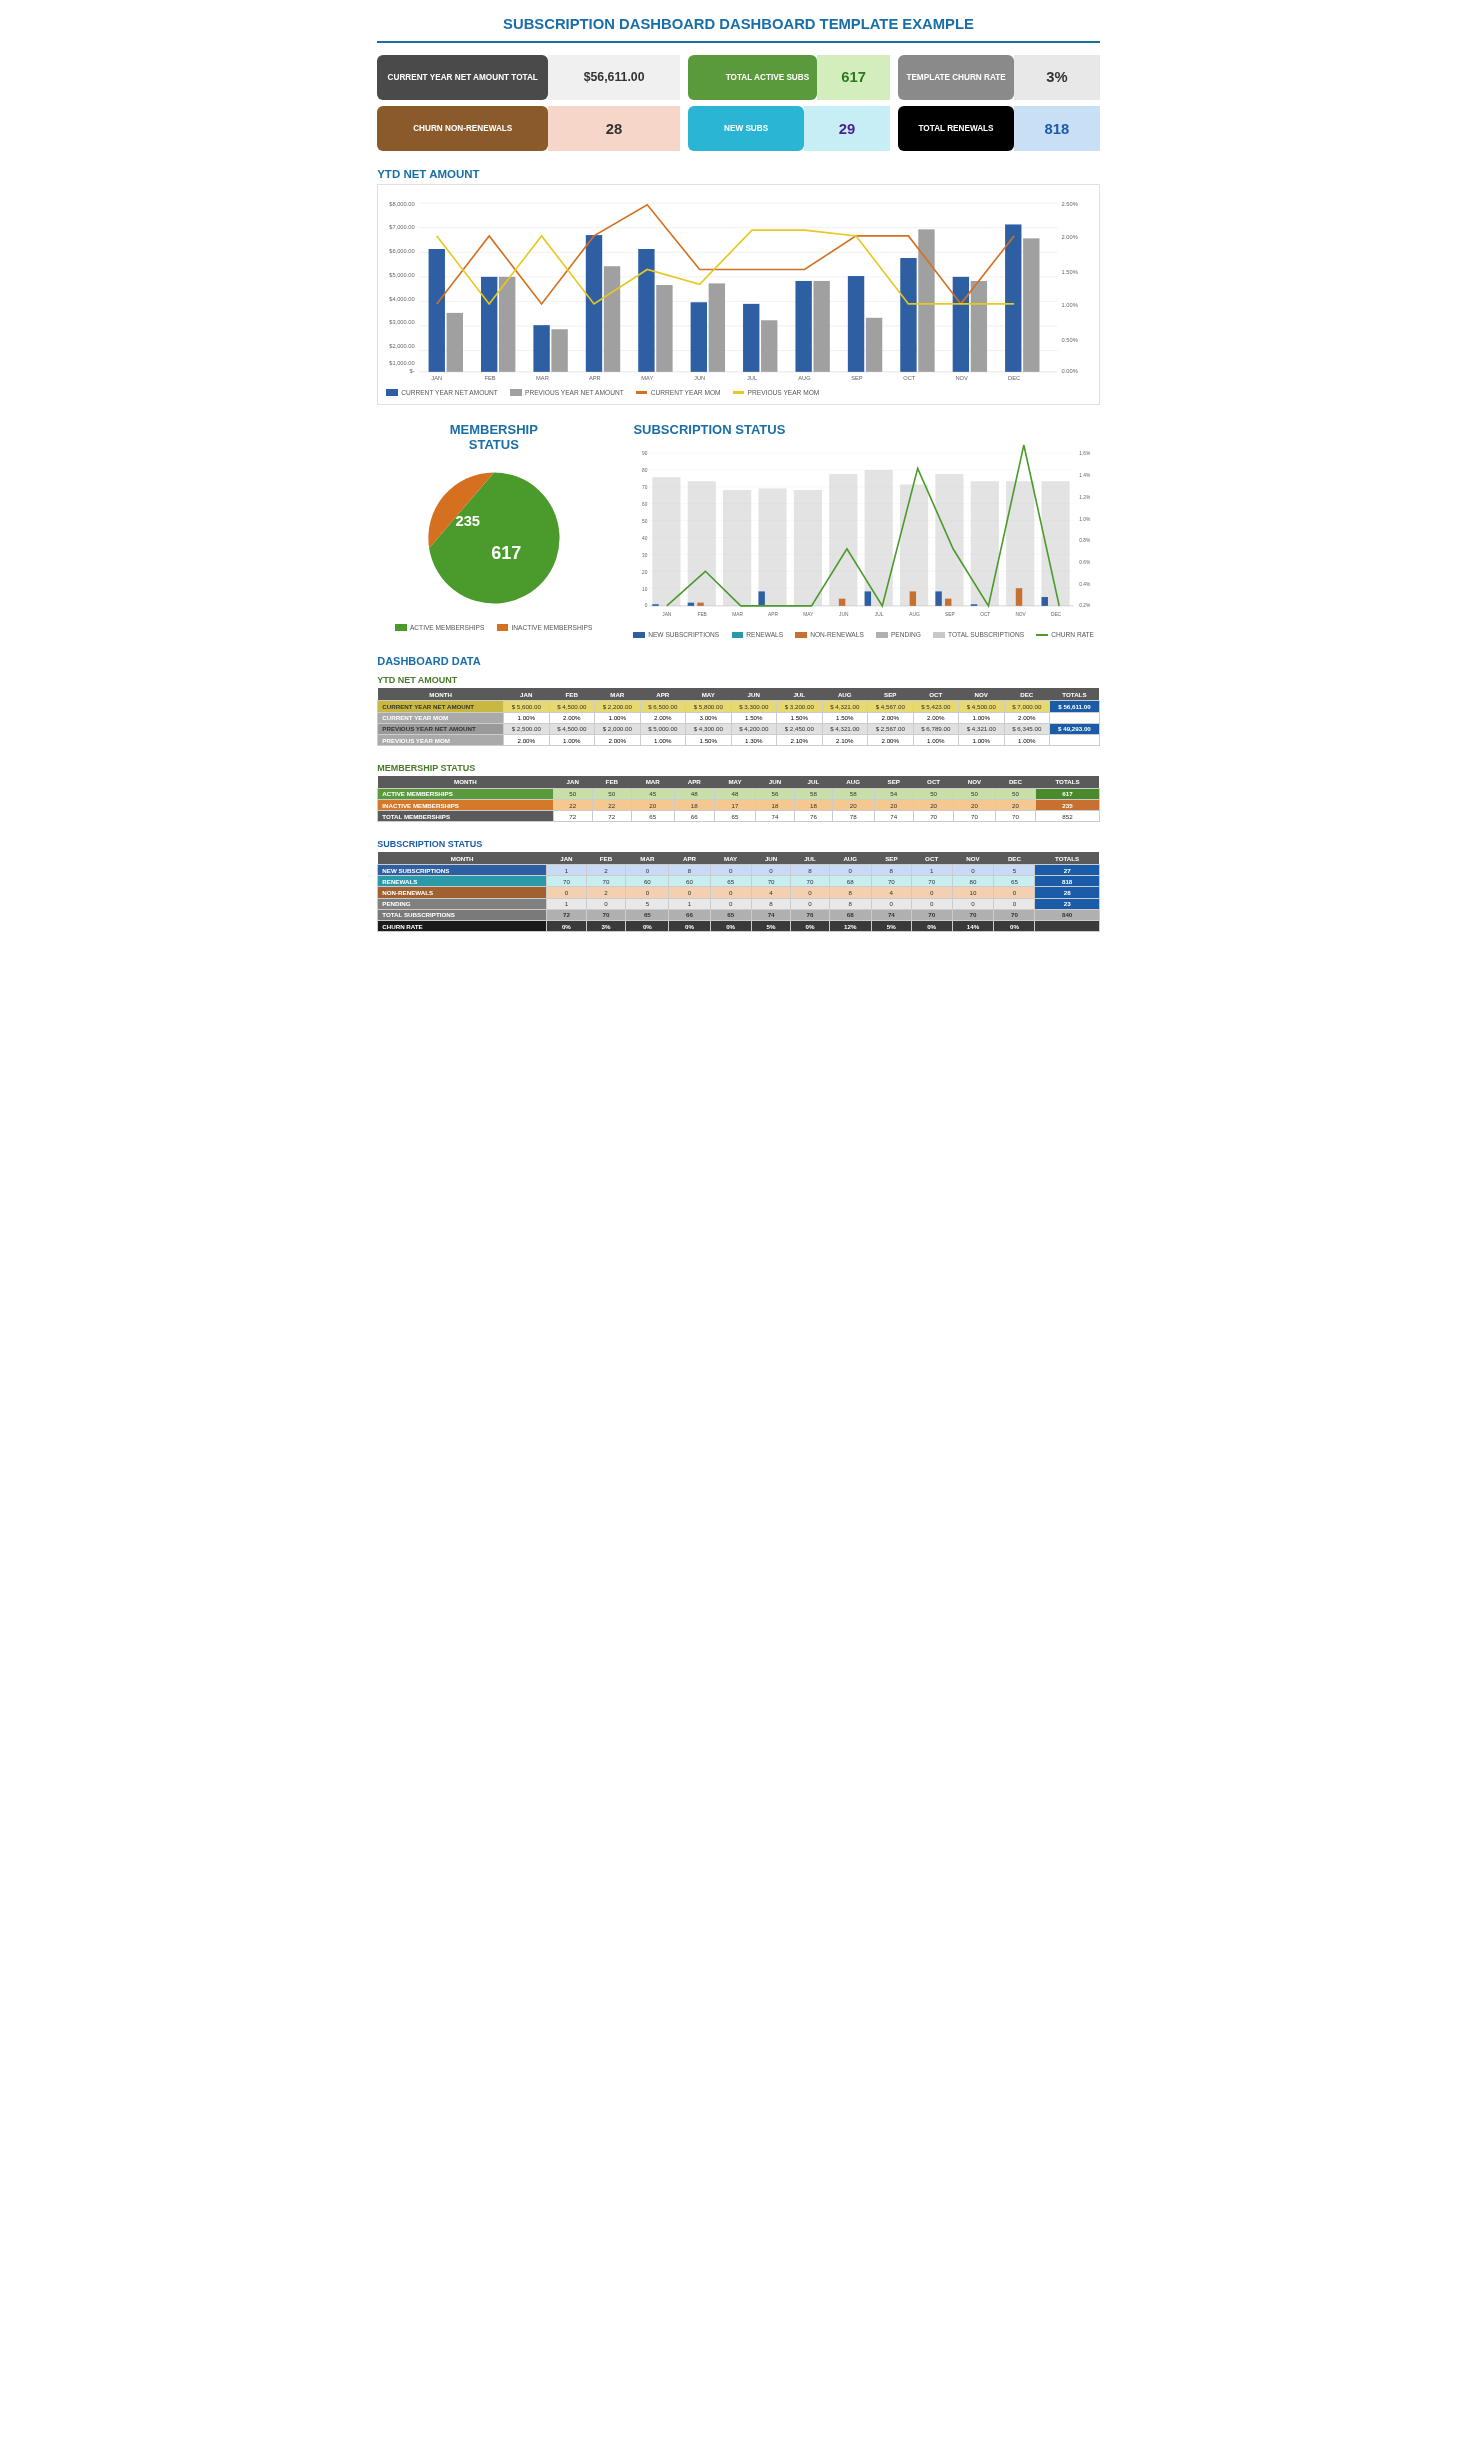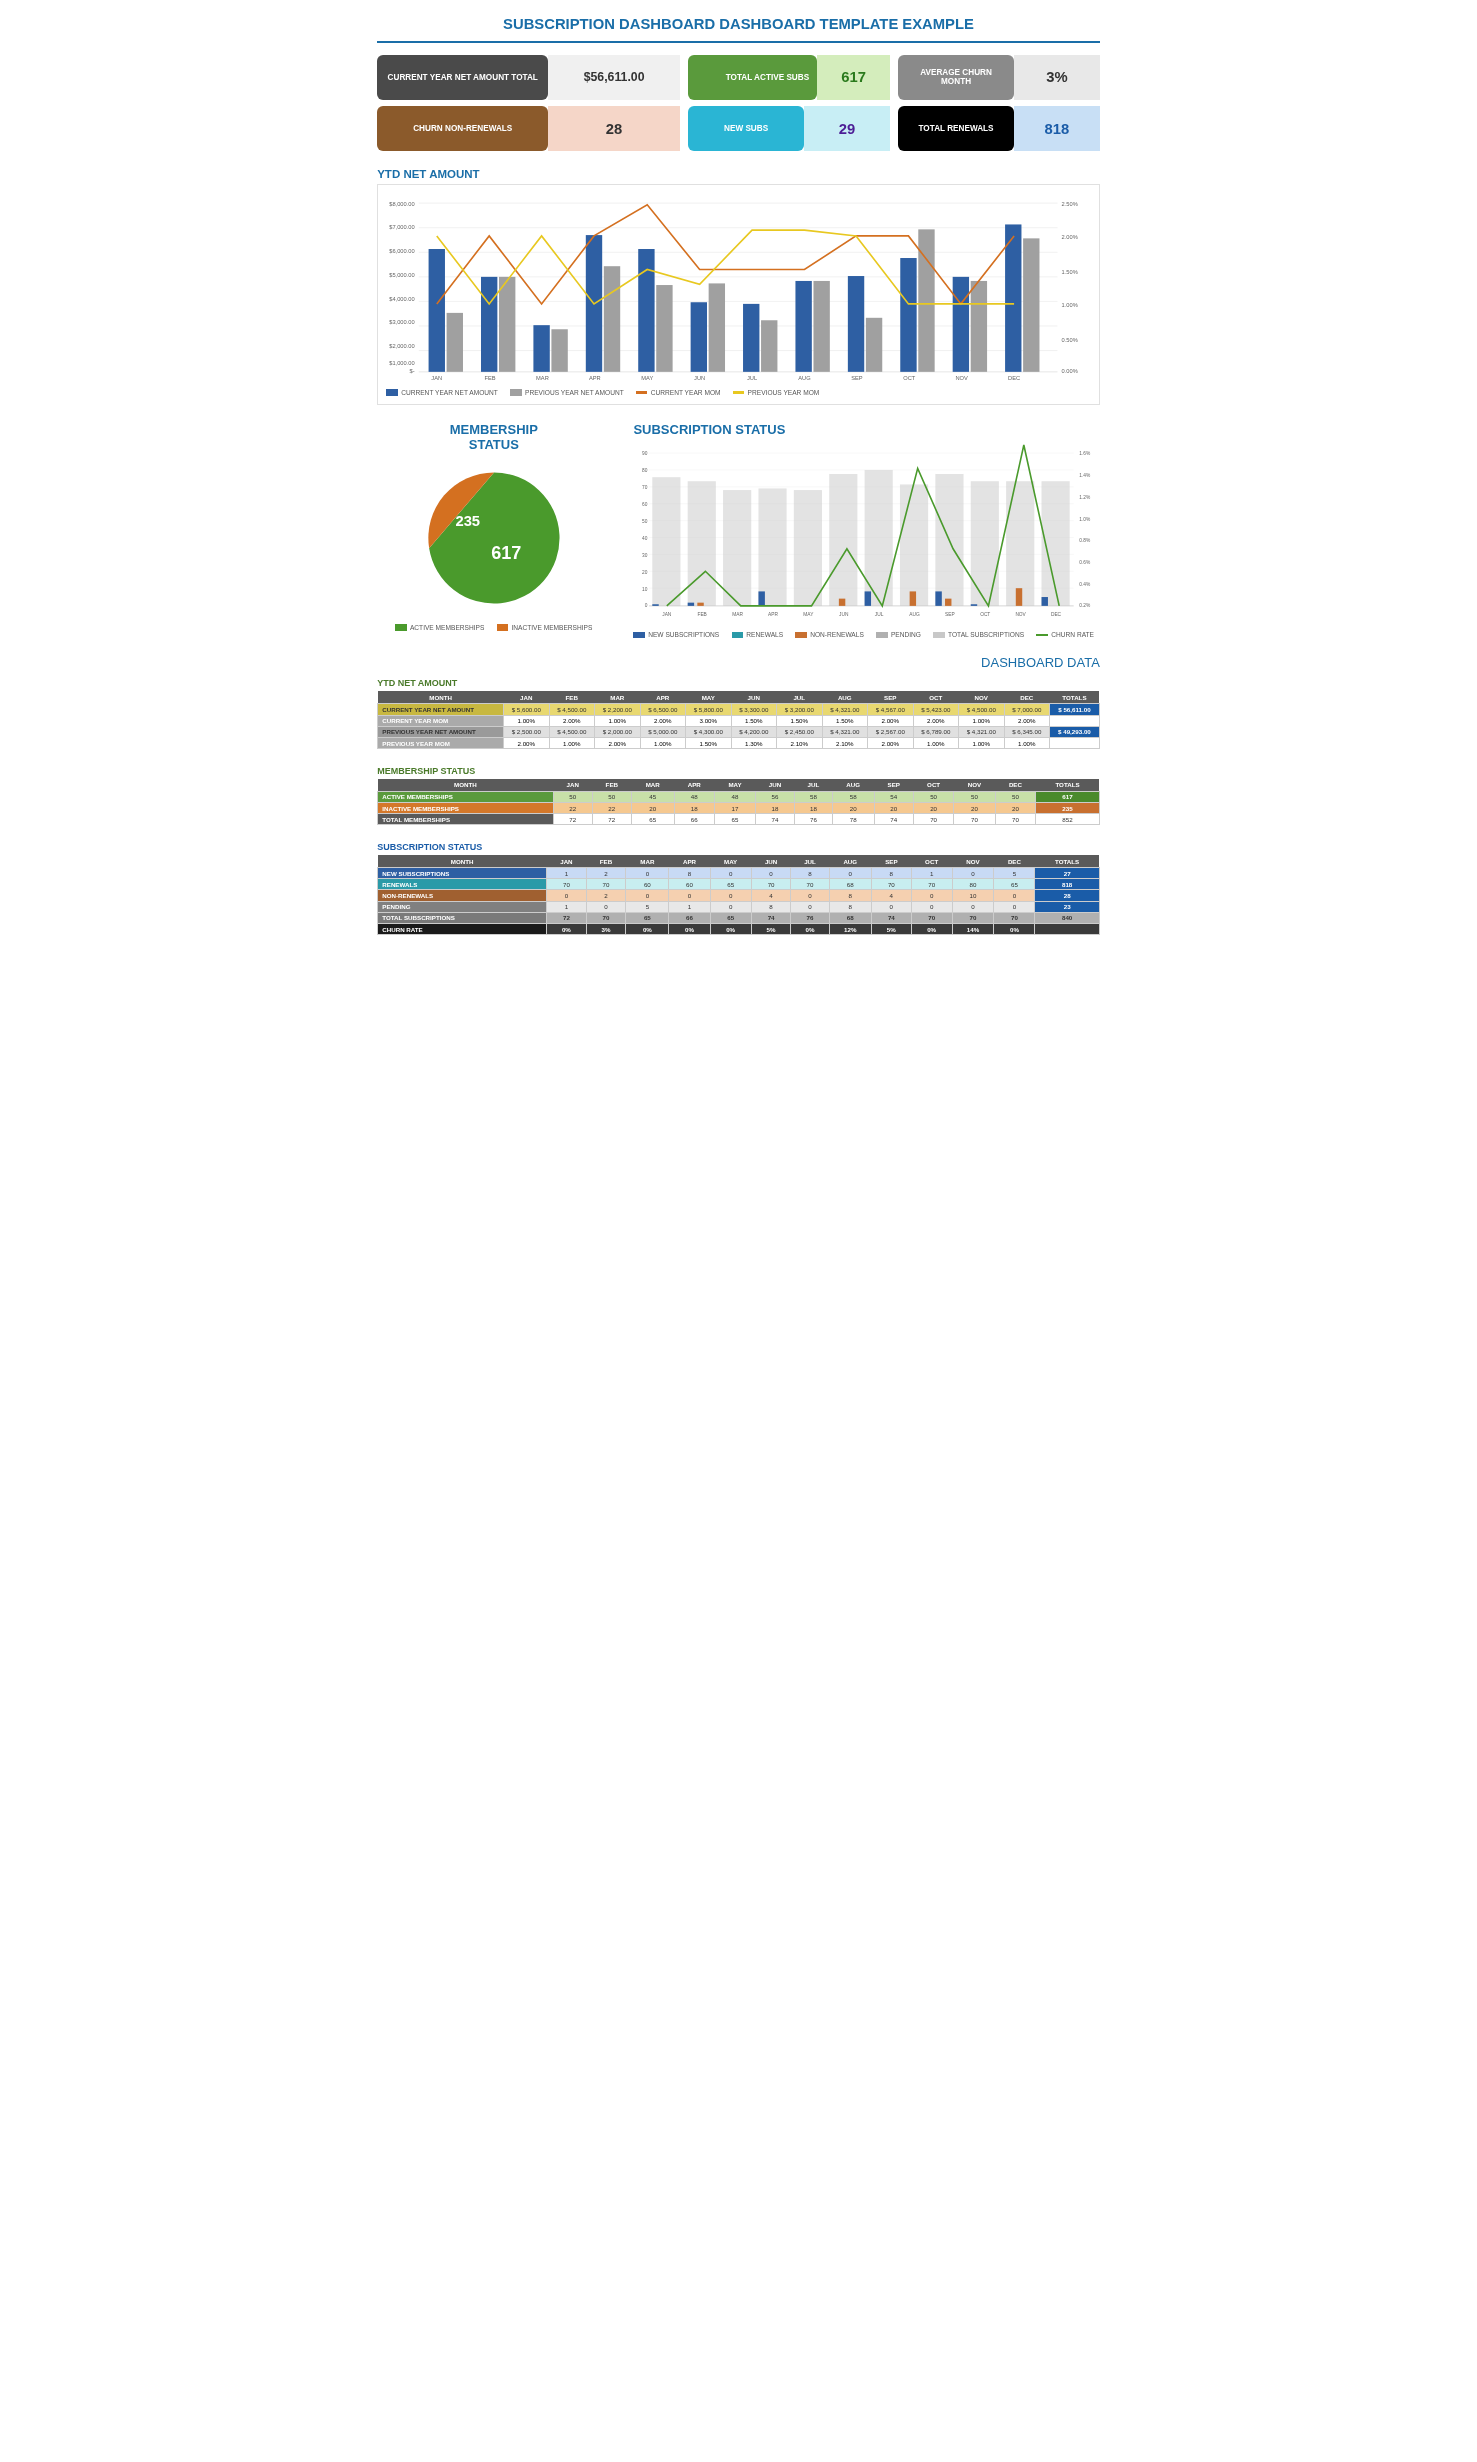--- a/index.html
+++ b/index.html
@@ -105,21 +105,21 @@
     .row-total td { background: #b0b0b0; color: #333; font-weight: bold; }
     .row-total td.row-label { background: #7a7a7a; color: #fff; }
     
     .row-churn { }
     .row-churn td { background: #3a3a3a; color: #fff; font-weight: bold; }
     .row-churn td.row-label { background: #1a1a1a; color: #fff; }
     
     .totals-cell { background: #1a5ca8 !important; color: #fff !important; font-weight: bold; }
     .totals-cell-green { background: #4a8a2c !important; color: #fff !important; font-weight: bold; }
     
-    .dashboard-data-title { font-size: 13px; font-weight: normal; color: #1a6ea8; margin: 16.4px 0 8.2px 0; text-align: right; }
+    .dashboard-data-title { font-size: 11px; font-weight: bold; color: #1a6ea8; margin: 16.4px 0 8.2px 0; }
   </style>
 </head>
 <body>
 
 <h1 class="page-title">SUBSCRIPTION DASHBOARD DASHBOARD TEMPLATE EXAMPLE</h1>
 
 <div class="kpi-section">
   <div class="kpi-col kpi-col-left">
     <div class="kpi-card kpi-dark-gray">
       <div class="kpi-label">CURRENT YEAR NET AMOUNT TOTAL</div>
@@ -135,21 +135,21 @@
       <div class="kpi-label">TOTAL ACTIVE SUBS</div>
       <div class="kpi-value">617</div>
     </div>
     <div class="kpi-card kpi-cyan">
       <div class="kpi-label">NEW SUBS</div>
       <div class="kpi-value">29</div>
     </div>
   </div>
   <div class="kpi-col kpi-col-right">
     <div class="kpi-card kpi-gray">
-      <div class="kpi-label">AVERAGE CHURN MONTH</div>
+      <div class="kpi-label">TEMPLATE CHURN RATE</div>
       <div class="kpi-value">3%</div>
     </div>
     <div class="kpi-card kpi-blue">
       <div class="kpi-label">TOTAL RENEWALS</div>
       <div class="kpi-value">818</div>
     </div>
   </div>
 </div>
 
 <div>

